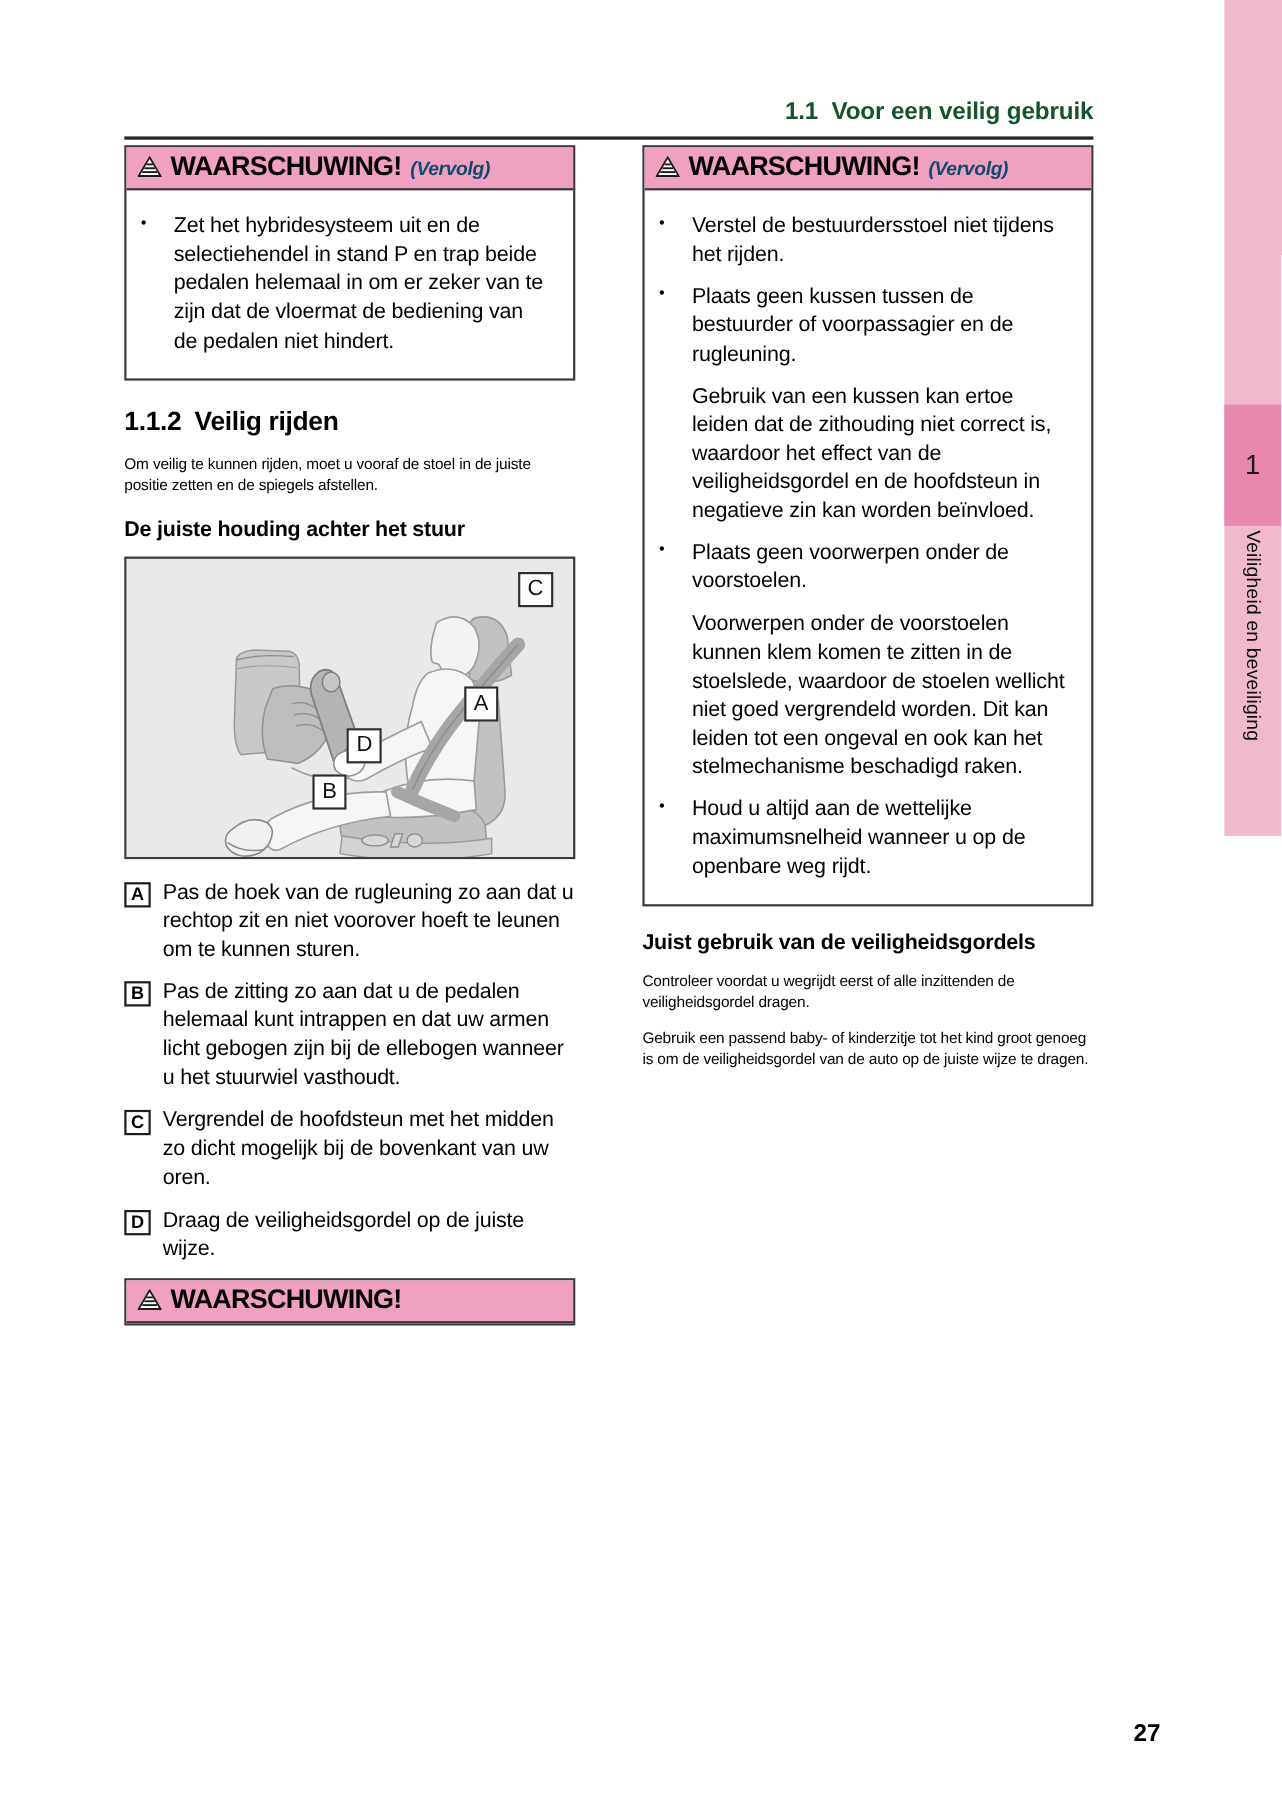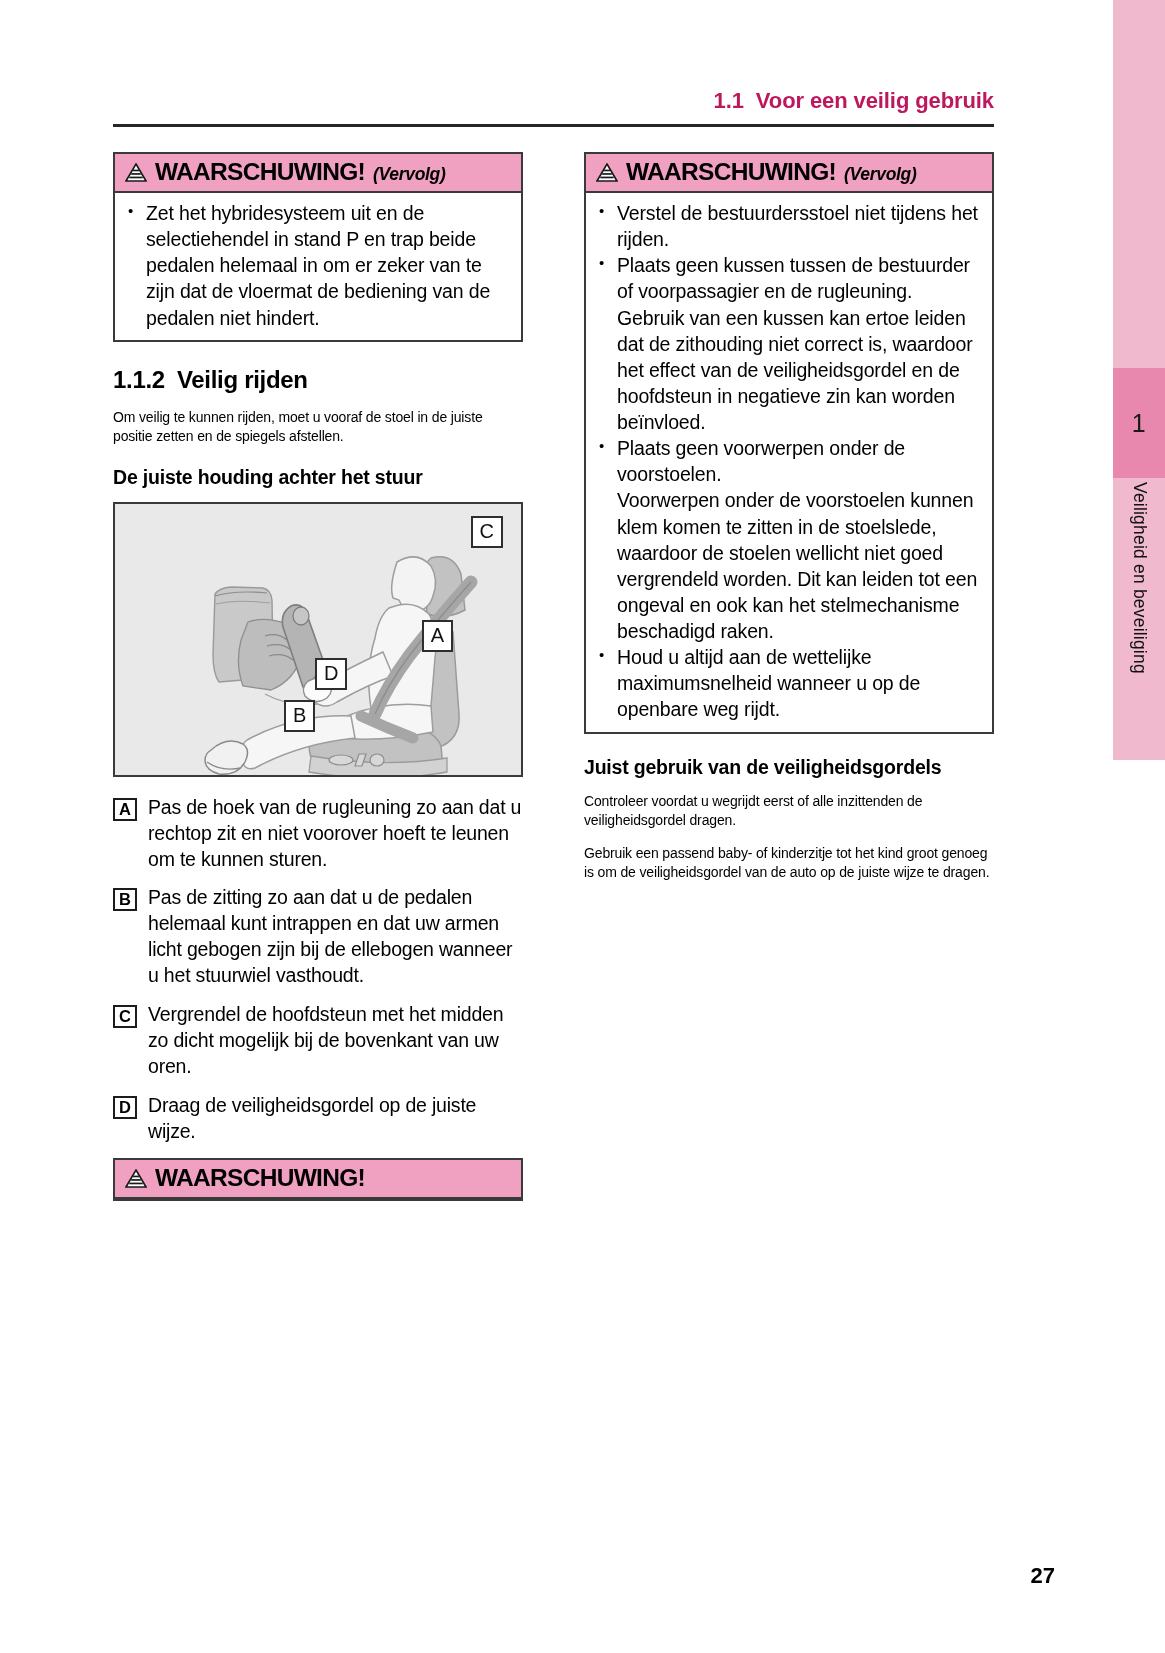--- a/index.html
+++ b/index.html
@@ -66,36 +66,36 @@
 
   
   .header {
     position: absolute;
     left: 113px;
     top: 88px;
     width: 881px;
     text-align: right;
     font-size: 22px;
     font-weight: bold;
-    color: #be185d;
+    color: #14532d;
     letter-spacing: -0.1px;
   }
   .header-rule {
     position: absolute;
     left: 113px;
     top: 124px;
     width: 881px;
     height: 3px;
     background: #262626;
   }
 
   
   .col {
     position: absolute;
-    top: 152px;
+    top: 132px;
     width: 410px;
   }
   .col-left { left: 113px; }
   .col-right { left: 584px; }
 
   
   .warn-box {
     border: 2px solid #3a3a3a;
     background: #ffffff;
     box-sizing: border-box;
@@ -114,21 +114,21 @@
     font-size: 24.5px;
     font-weight: bold;
     letter-spacing: -0.7px;
     color: #000;
   }
   .warn-cont {
     font-size: 17.5px;
     font-weight: bold;
     font-style: italic;
     letter-spacing: -0.3px;
-    color: #000000;
+    color: #0c4a6e;
   }
   .warn-icon {
     display: inline-block;
     width: 22px;
     height: 19px;
     position: relative;
     top: 2px;
     flex: 0 0 auto;
   }
   .warn-body {
@@ -150,21 +150,21 @@
   }
   ul.bullets > li::before {
     content: "\2022";
     position: absolute;
     left: 4px;
     top: -1px;
     font-size: 15px;
     line-height: 1.55;
   }
   ul.bullets > li p {
-    margin: 0;
+    margin: 12px;
   }
   ul.bullets > li p.sub {
     margin-top: 0;
   }
 
   
   h2.section-head {
     font-size: 24px;
     font-weight: bold;
     margin: 24px 0 14px 0;

